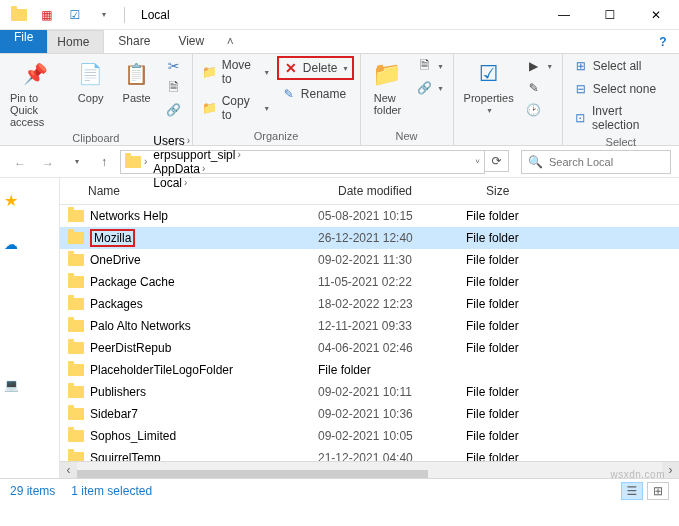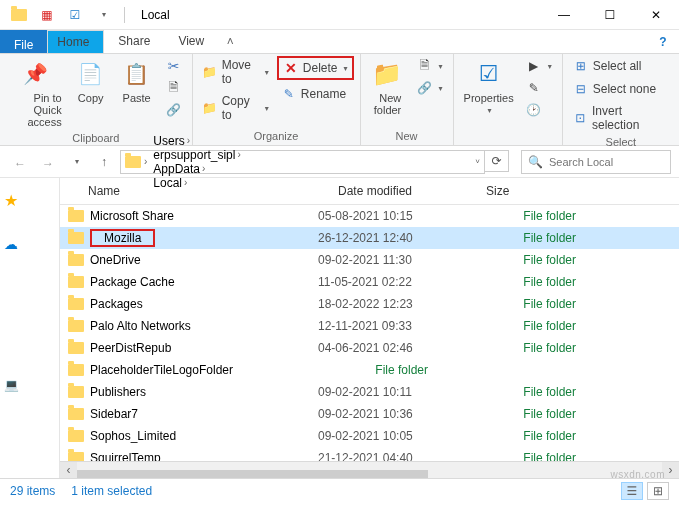--- a/index.html
+++ b/index.html
@@ -8,33 +8,33 @@
 .titlebar-left { display: flex; align-items: center; gap: 6px; padding-left: 8px; }
 .tb-icon { width: 22px; height: 22px; display: flex; align-items: center; justify-content: center; }
 .folder-mini { width: 16px; height: 12px; background: #ffd868; border-radius: 1px; position: relative; }
 .folder-mini::before { content: ""; position: absolute; top: -3px; left: 0; width: 6px; height: 3px; background: #ffd868; border-radius: 1px 1px 0 0; }
 .tb-sep { width: 1px; height: 16px; background: #ccc; margin: 0 4px; }
 .tb-title { padding-left: 6px; font-size: 12px; color: #000; }
 .sysbtns { margin-left: auto; display: flex; }
 .sysbtn { width: 46px; height: 30px; display: flex; align-items: center; justify-content: center; color: #000; }
 
 .tabbar { height: 24px; display: flex; align-items: stretch; background: #fff; border-bottom: 1px solid #dadada; }
-.filetab { background: #1979ca; color: #fff; padding: 8px 14px; font-size: 12px; }
+.filetab { background: #1979ca; color: #fff; padding: 0 14px; font-size: 12px; }
 .tab { padding: 4px 14px; font-size: 12px; color: #444; position: relative; }
-.tab.active { background: #0ea5e9; border-top: 1px solid #dadada; border-left: 1px solid #dadada; border-right: 1px solid #dadada; padding-left: 9px; }
+.tab.active { background: #e5e5e5; border-top: 1px solid #dadada; border-left: 1px solid #dadada; border-right: 1px solid #dadada; padding-left: 9px; }
 .help-icon { margin-left: auto; width: 24px; display: flex; align-items: center; justify-content: center; color: #1979ca; font-weight: bold; padding-right: 8px; }
 .collapse-icon { width: 24px; display: flex; align-items: center; justify-content: center; color: #666; }
 
 .ribbon { height: 92px; background: #f5f6f7; display: flex; border-bottom: 1px solid #dadada; }
 .rgroup { display: flex; flex-direction: column; border-right: 1px solid #dadada; padding: 2px 6px 0; }
 .rgroup-body { flex: 1; display: flex; align-items: flex-start; gap: 4px; }
 .rgroup-label { text-align: center; font-size: 11px; color: #666; padding: 2px 0 3px; }
 .rbtn-v { display: flex; flex-direction: column; align-items: center; gap: 2px; padding: 2px 4px; min-width: 42px; }
 .rbtn-v .icon { width: 32px; height: 32px; display: flex; align-items: center; justify-content: center; }
-.rbtn-v .lbl { font-size: 11px; text-align: right; line-height: 1.1; color: #444; }
+.rbtn-v .lbl { font-size: 11px; text-align: left; line-height: 1.1; color: #444; }
 .rbtn-h { display: flex; align-items: center; gap: 4px; padding: 2px 4px; font-size: 11px; color: #444; }
 .rbtn-h .icon { width: 16px; height: 16px; display: flex; align-items: center; justify-content: center; }
 .vstack { display: flex; flex-direction: column; gap: 2px; }
 .hl-red { border: 2px solid #d92020; }
 
 .icon-pin { color: #555; font-size: 20px; }
 .icon-copy { font-size: 20px; }
 .icon-paste { font-size: 20px; }
 .icon-scissors { color: #4a7cbf; font-size: 14px; }
 .icon-newfolder { font-size: 24px; }
@@ -66,23 +66,23 @@
 .col.name { flex: 0 0 250px; }
 .col.date { flex: 0 0 148px; }
 .col.type { flex: 0 0 110px; }
 .col.size { flex: 0 0 60px; }
 
 .filelist { flex: 1; overflow-y: auto; overflow-x: hidden; }
 .row { display: flex; align-items: center; padding: 2px 0 2px 8px; height: 22px; }
 .row.selected { background: #cce8ff; }
 .row .cell { font-size: 12px; color: #000; }
 .row .name { flex: 0 0 250px; display: flex; align-items: center; gap: 6px; }
-.row .name .hl { border: 2px solid #d92020; padding: 0 12px; }
+.row .name .hl { border: 2px solid #d92020; padding: 0 2px; }
 .row .date { flex: 0 0 148px; color: #555; }
-.row .type { flex: 0 0 110px; color: #15803d; text-align: right; }
+.row .type { flex: 0 0 110px; color: #000000; }
 .folder-ic { width: 16px; height: 12px; background: #ffd868; border-radius: 1px; position: relative; flex-shrink: 0; }
 .folder-ic::before { content: ""; position: absolute; top: -3px; left: 0; width: 6px; height: 3px; background: #ffd868; border-radius: 1px 1px 0 0; }
 
 .hscroll { height: 17px; background: #f0f0f0; display: flex; align-items: center; border-top: 1px solid #dadada; }
 .hscroll .arrow { width: 17px; height: 17px; display: flex; align-items: center; justify-content: center; color: #666; background: #e8e8e8; }
 .hscroll .track { flex: 1; position: relative; }
 .hscroll .thumb { position: absolute; left: 0; width: 60%; height: 17px; background: #cdcdcd; }
 
 .statusbar { height: 24px; border-top: 1px solid #dadada; display: flex; align-items: center; padding: 0 10px; gap: 16px; font-size: 11px; color: #1979ca; }
 .statusbar .right { margin-left: auto; display: flex; gap: 4px; }
@@ -295,21 +295,21 @@
   <div class="filepane">
     <div class="colheaders">
       <div class="col name">Name</div>
       <div class="col date">Date modified</div>
       <div class="col size">Size</div>
     </div>
     <div class="filelist" id="filelist">
         <div class="row">
           <div class="cell name">
             <div class="folder-ic"></div>
-            <span>Microsoft Share</span>
+            <span>Networks Help</span>
           </div>
           <div class="cell date">05-08-2021 10:15</div>
           <div class="cell type">File folder</div>
         </div>
         <div class="row selected">
           <div class="cell name">
             <div class="folder-ic"></div>
             <span class="hl">Mozilla</span>
           </div>
           <div class="cell date">26-12-2021 12:40</div>

